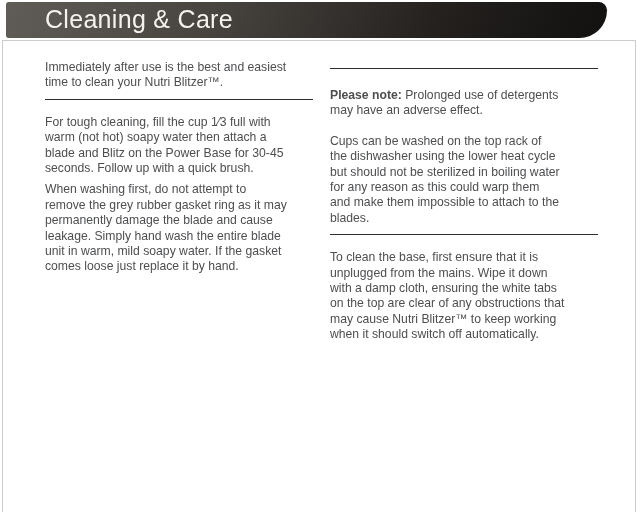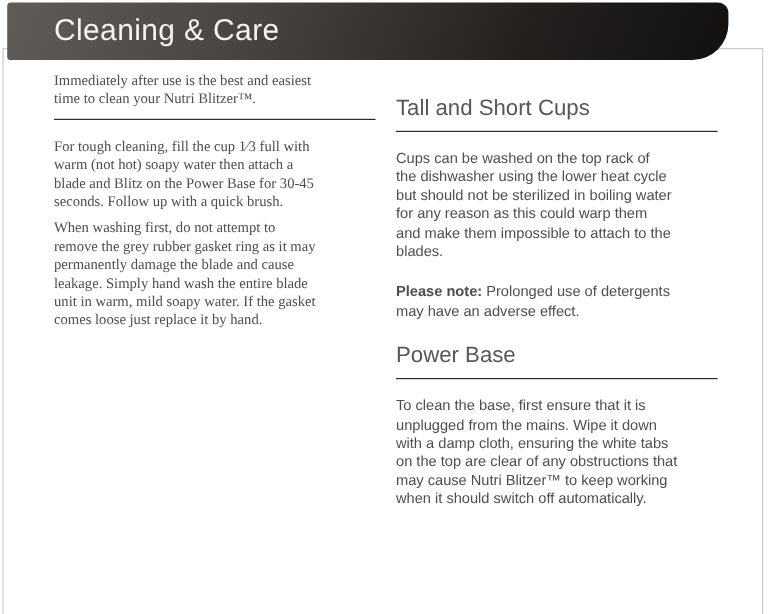--- a/index.html
+++ b/index.html
@@ -15,21 +15,21 @@
     position: absolute;
     left: 2px; top: 40px;
     width: 634px; height: 475px;
     background: #ffffff;
     border: 1px solid #cbccce;
     border-bottom: none;
   }
   .header-bar {
     position: absolute;
     left: 6px; top: 2px;
-    width: 601px; height: 48px;
+    width: 601px; height: 36px;
     border-radius: 3px 9px 30px 3px;
     background: linear-gradient(112deg, #605c58 0%, #47433f 35%, #23201e 72%, #121110 100%);
     z-index: 3;
   }
   .header-title {
     position: absolute;
     left: 39px; top: 50%;
     transform: translateY(-52%);
     font-size: 25px;
     font-weight: 400;
@@ -42,21 +42,21 @@
     left: 572px; top: 2px;
     z-index: 2;
   }
   .columns {
     position: absolute;
     left: 0; top: 0;
     width: 642px; height: 512px;
     z-index: 1;
   }
   .col { position: absolute; top: 60px; width: 290px; }
-  .col-left  { left: 45px; font-family: Liberation Serif, serif; }
+  .col-left  { left: 45px; }
   .col-right { left: 330px; }
   .body-p {
     margin: 0;
     font-size: 12.2px;
     line-height: 15.4px;
     color: #4d4e50;
     white-space: pre-line;
   }
   .section-h {
     margin: 0;
@@ -121,34 +121,32 @@
     <p class="body-p mt-p-wash">When washing first, do not attempt to
 remove the grey rubber gasket ring as it may
 permanently damage the blade and cause
 leakage. Simply hand wash the entire blade
 unit in warm, mild soapy water. If the gasket
 comes loose just replace it by hand.</p>
   </div>
 
   <div class="col col-right">
 
-    <h2 class="section-h mt-heading-cups">Tall and Short Cups</h2>
     <hr class="rule">
+
+    <p class="body-p mt-p-note"><span class="bold">Please note:</span><span> Prolonged use of detergents
+may have an adverse effect.</span></p>
 
     <p class="body-p mt-p-cups">Cups can be washed on the top rack of
 the dishwasher using the lower heat cycle
 but should not be sterilized in boiling water
 for any reason as this could warp them
 and make them impossible to attach to the
 blades.</p>
 
-    <p class="body-p mt-p-note"><span class="bold">Please note:</span><span> Prolonged use of detergents
-may have an adverse effect.</span></p>
-
-    <h2 class="section-h mt-heading-power">Power Base</h2>
     <hr class="rule">
 
     <p class="body-p mt-p-power">To clean the base, first ensure that it is
 unplugged from the mains. Wipe it down
 with a damp cloth, ensuring the white tabs
 on the top are clear of any obstructions that
 may cause Nutri Blitzer™ to keep working
 when it should switch off automatically.</p>
   </div>
 

